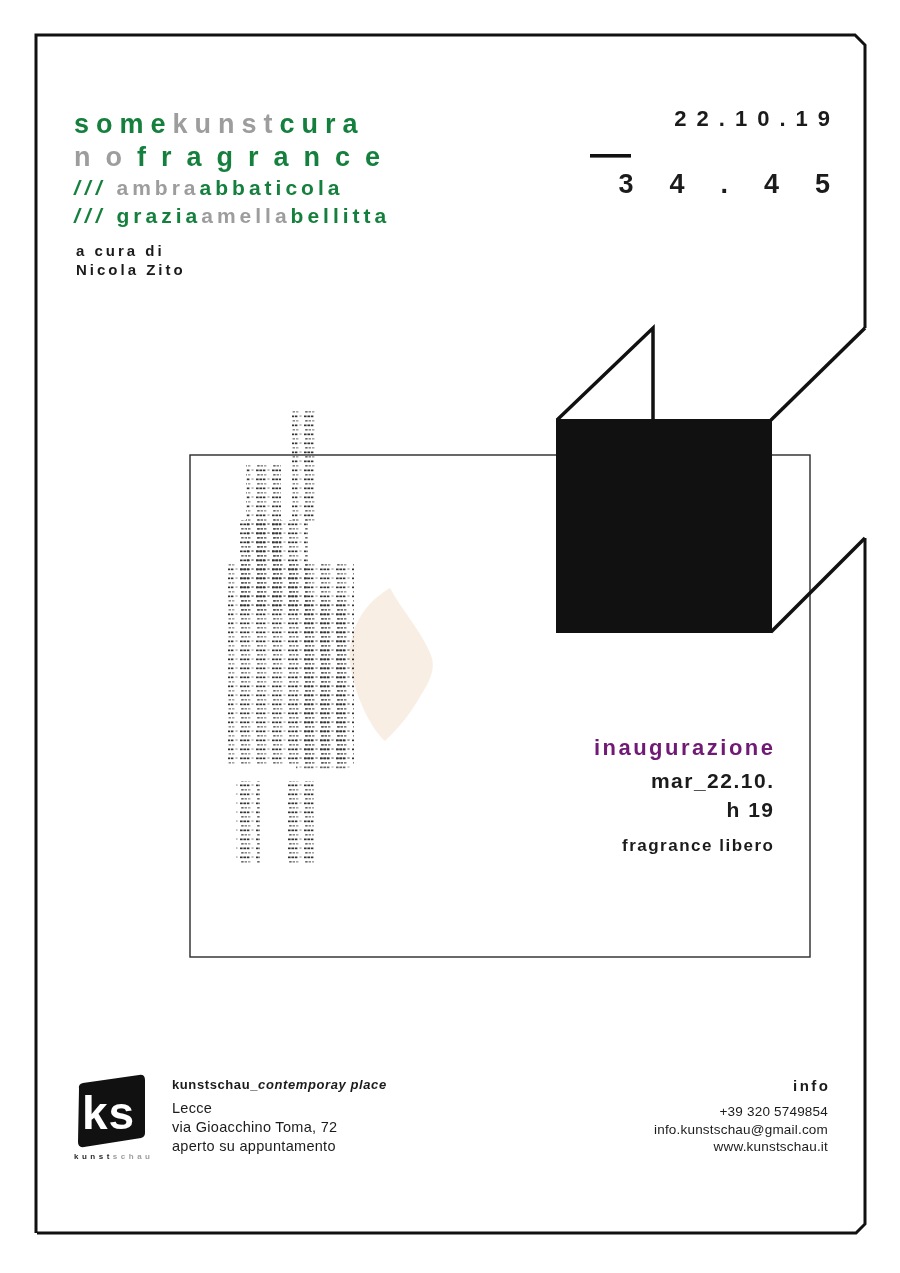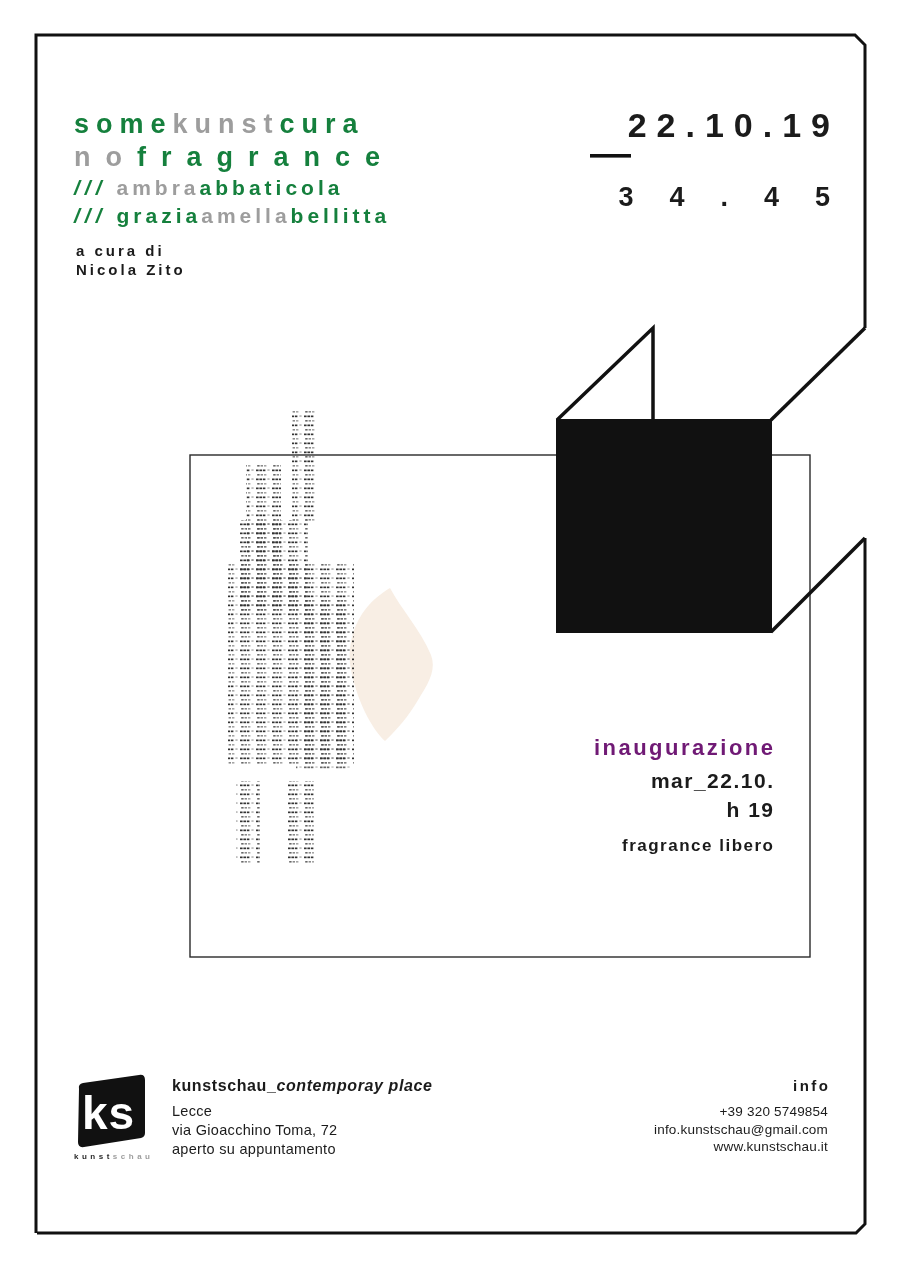--- a/index.html
+++ b/index.html
@@ -22,33 +22,33 @@
   
   .artists{left:74px;top:174px;font-weight:bold;font-size:21px;line-height:28px;white-space:nowrap;}
   .artists .sl{font-style:italic;letter-spacing:5px;margin-right:10px;font-weight:900;}
   .artists .w{letter-spacing:4px;}
 
   
   .curator{left:76px;top:241px;font-weight:bold;font-size:15px;letter-spacing:3px;line-height:19px;}
 
   
   .dates{left:555px;top:106px;width:275px;text-align:right;font-weight:bold;white-space:nowrap;}
-  .dates .d1{font-size:34px;letter-spacing:10px;margin-right:-10px;}
+  .dates .d1{font-size:22px;letter-spacing:10px;margin-right:-10px;}
   .dates .d2{font-size:27px;letter-spacing:36px;margin-right:-36px;margin-top:37px;}
 
   
   .event{right:127px;top:735px;text-align:right;font-weight:bold;white-space:nowrap;}
   .event .e1{font-size:22px;letter-spacing:2.5px;margin-right:-2.5px;color:#701a75;}
   .event .e2{font-size:21px;letter-spacing:1.5px;margin-right:-1.5px;margin-top:8px;}
   .event .e3{font-size:21px;letter-spacing:1.5px;margin-right:-1.5px;margin-top:5px;}
   .event .e4{font-size:17px;letter-spacing:1.5px;margin-right:-1.5px;margin-top:14px;}
 
   
   .venue{left:172px;top:1077px;white-space:nowrap;}
-  .venue .name{font-size:16px;font-weight:bold;letter-spacing:0.6px;}
+  .venue .name{font-size:13px;font-weight:bold;letter-spacing:0.6px;}
   .venue .name .it{font-style:italic;}
   .venue .lines{font-size:14.5px;line-height:19px;margin-top:7px;letter-spacing:0.3px;}
 
   
   .contact{right:72px;top:1077px;text-align:right;white-space:nowrap;}
   .contact .head{font-size:15px;font-weight:bold;letter-spacing:2.5px;margin-right:-2.5px;}
   .contact .lines{font-size:13.5px;line-height:17.5px;margin-top:9px;letter-spacing:0.2px;}
 
   
   .logo{left:70px;top:1071px;width:92px;height:96px;}

